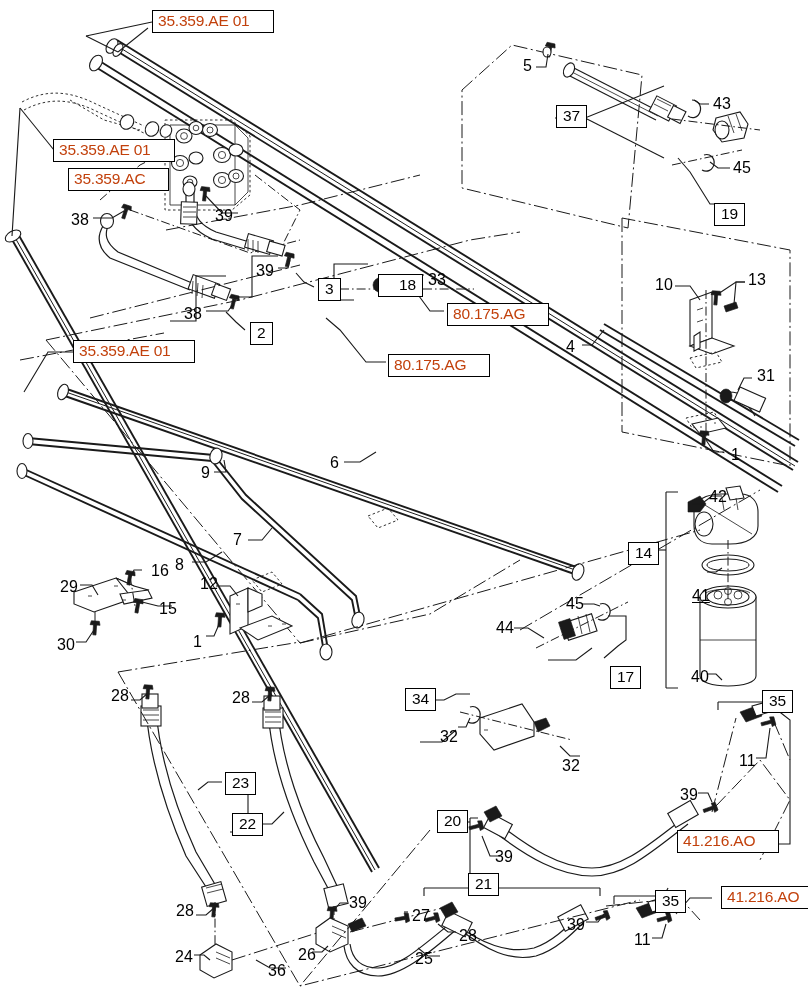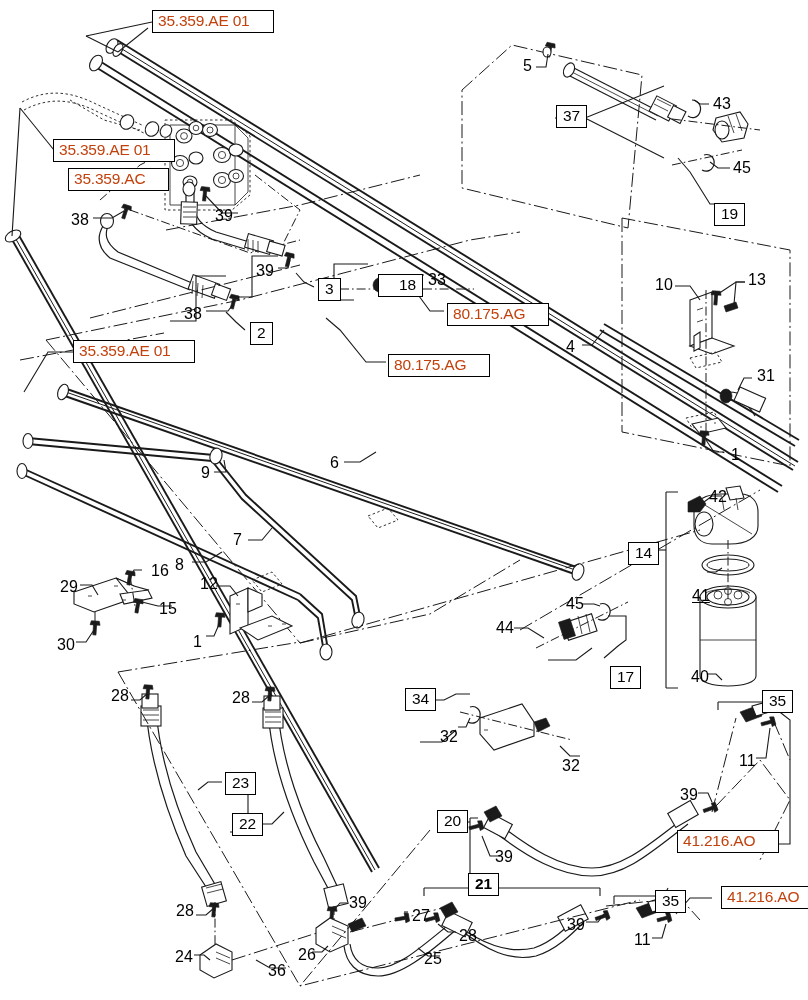--- a/index.html
+++ b/index.html
@@ -541,21 +541,21 @@
   <div class="boxnum" style="left:378px;top:274px;padding-left:20px;">18</div>
   <div class="boxnum" style="left:318px;top:278px;">3</div>
   <div class="boxnum" style="left:250px;top:322px;">2</div>
   <div class="boxnum" style="left:628px;top:542px;">14</div>
   <div class="boxnum" style="left:610px;top:650px;margin-top:16px;">17</div>
   <div class="boxnum" style="left:405px;top:688px;">34</div>
   <div class="boxnum" style="left:762px;top:690px;">35</div>
   <div class="boxnum" style="left:225px;top:772px;">23</div>
   <div class="boxnum" style="left:437px;top:810px;">20</div>
   <div class="boxnum" style="left:232px;top:813px;">22</div>
-  <div class="boxnum" style="left:468px;top:873px;font-weight:bold;">21</div>
+  <div class="boxnum" style="left:468px;top:873px;">21</div>
   <div class="boxnum" style="left:655px;top:890px;">35</div>
 
   <div class="num" style="left:523px;top:58px;">5</div>
   <div class="num" style="left:713px;top:96px;">43</div>
   <div class="num" style="left:733px;top:160px;">45</div>
   <div class="num" style="left:71px;top:212px;">38</div>
   <div class="num" style="left:215px;top:208px;">39</div>
   <div class="num" style="left:256px;top:263px;">39</div>
   <div class="num" style="left:428px;top:272px;">33</div>
   <div class="num" style="left:184px;top:306px;">38</div>
@@ -587,16 +587,16 @@
   <div class="num" style="left:680px;top:787px;">39</div>
   <div class="num" style="left:495px;top:849px;">39</div>
   <div class="num" style="left:176px;top:903px;">28</div>
   <div class="num" style="left:349px;top:895px;">39</div>
   <div class="num" style="left:412px;top:908px;">27</div>
   <div class="num" style="left:459px;top:928px;">28</div>
   <div class="num" style="left:567px;top:917px;">39</div>
   <div class="num" style="left:634px;top:932px;">11</div>
   <div class="num" style="left:175px;top:949px;">24</div>
   <div class="num" style="left:298px;top:947px;">26</div>
-  <div class="num" style="left:424px;top:951px;">25</div>
+  <div class="num" style="left:415px;top:951px;">25</div>
   <div class="num" style="left:268px;top:963px;">36</div>
 
 </div>
 
 </body></html>

